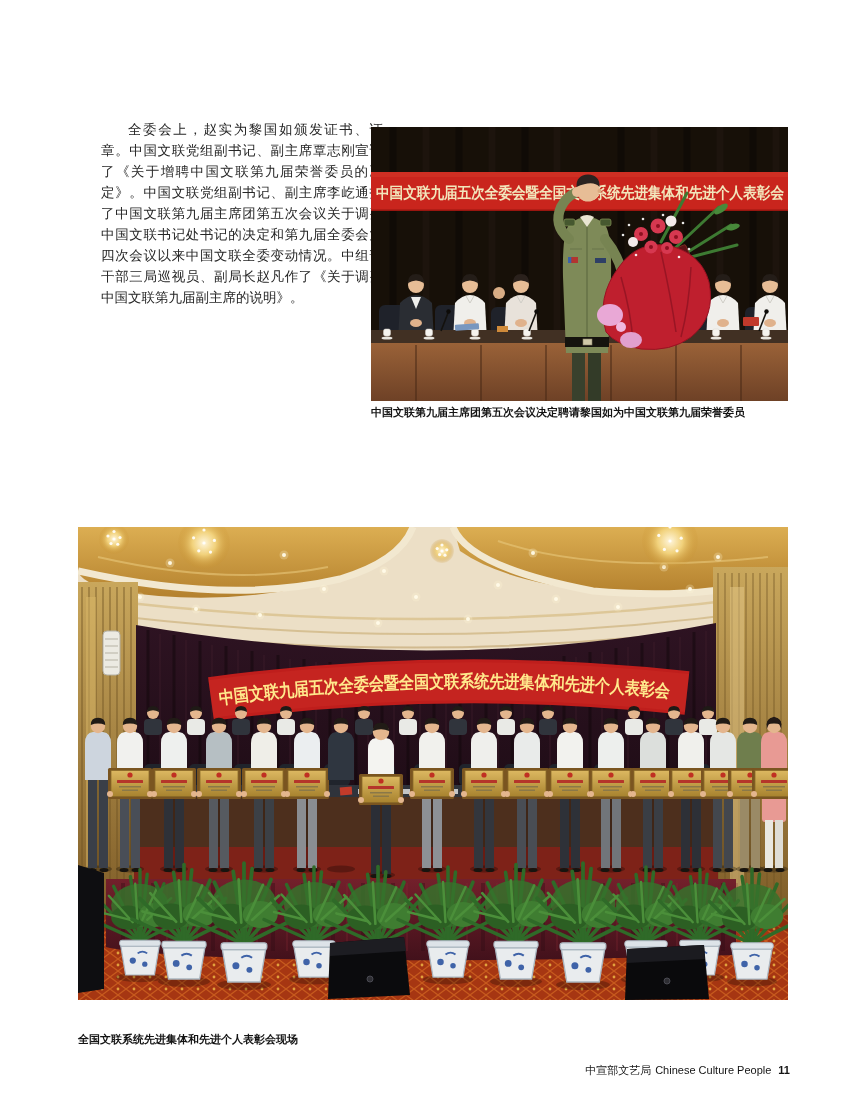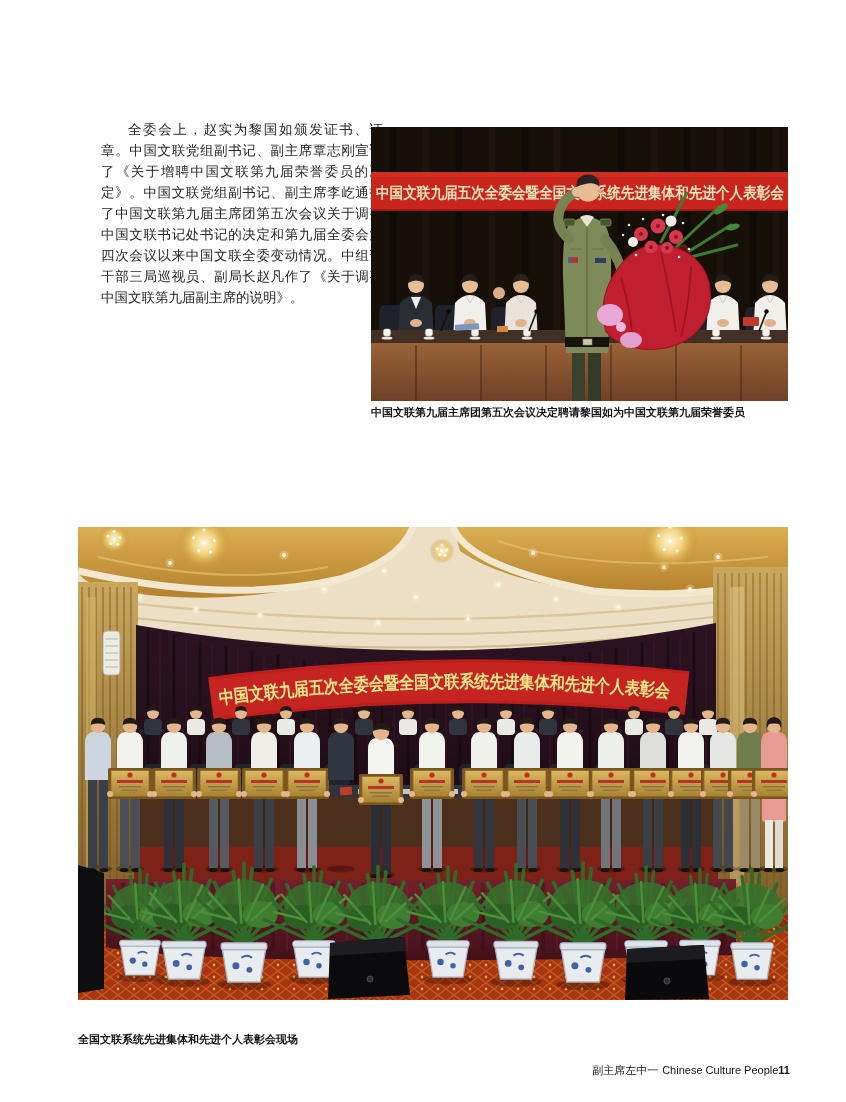--- a/index.html
+++ b/index.html
@@ -11,21 +11,21 @@
   .star{padding-left:2px;font-size:13px;}
   .photo{position:absolute;overflow:hidden;background:#111;}
   .photo-top{left:371px;top:127px;width:417px;height:274px;}
   .photo-bottom{left:78px;top:527px;width:710px;height:473px;}
   .photo svg{display:block;width:100%;height:100%;}
   .caption{position:absolute;font-size:11px;font-weight:bold;color:#141414;white-space:nowrap;}
   .caption-top{left:371px;top:405px;width:417px;}
   .caption-bottom{left:78px;top:1008px;width:710px;margin-top:24px;}
   .footer{position:absolute;top:1063px;right:56px;font-size:11px;color:#141414;}
   .footer .en{margin-left:4px;}
-  .footer .pagenum{font-weight:bold;}
+  .footer .pagenum{font-weight:bold;margin-left:7px;}
 </style>
 </head>
 <body>
 
 <div class="text-col">
   <p>全委会上，赵实为黎国如颁发证书、证章。中国文联党组副书记、副主席覃志刚宣读了《关于增聘中国文联第九届荣誉委员的决定》。中国文联党组副书记、副主席李屹通报了中国文联第九届主席团第五次会议关于调整中国文联书记处书记的决定和第九届全委会第四次会议以来中国文联全委变动情况。中组部干部三局巡视员、副局长赵凡作了《关于调整中国文联第九届副主席的说明》。</p>
 </div>
 
 <div class="photo photo-top">
   <svg id="svgTop" viewBox="0 0 417 274">
@@ -864,14 +864,14 @@
         <path d="M549,422 L626,418 L631,472 L547,473 Z" fill="#0a0a0c"></path>
         <path d="M549,422 L626,418 L627,432 L549,436 Z" fill="#1b1b20"></path>
         <circle cx="589" cy="454" r="3" fill="#2e2e33" stroke="#4a4a52" stroke-width="1"></circle>
         <path d="M0,338 L26,346 L26,462 L0,466 Z" fill="#0e0e11"></path>
       </g>
   </svg>
 </div>
 <div class="caption caption-bottom">全国文联系统先进集体和先进个人表彰会现场</div>
 
 <div class="footer">
-  <span>副主席左中一</span><span class="en">Chinese Culture People</span><span class="pagenum">11</span>
+  <span>中宣部文艺局</span><span class="en">Chinese Culture People</span><span class="pagenum">11</span>
 </div>
 
 </body></html>

